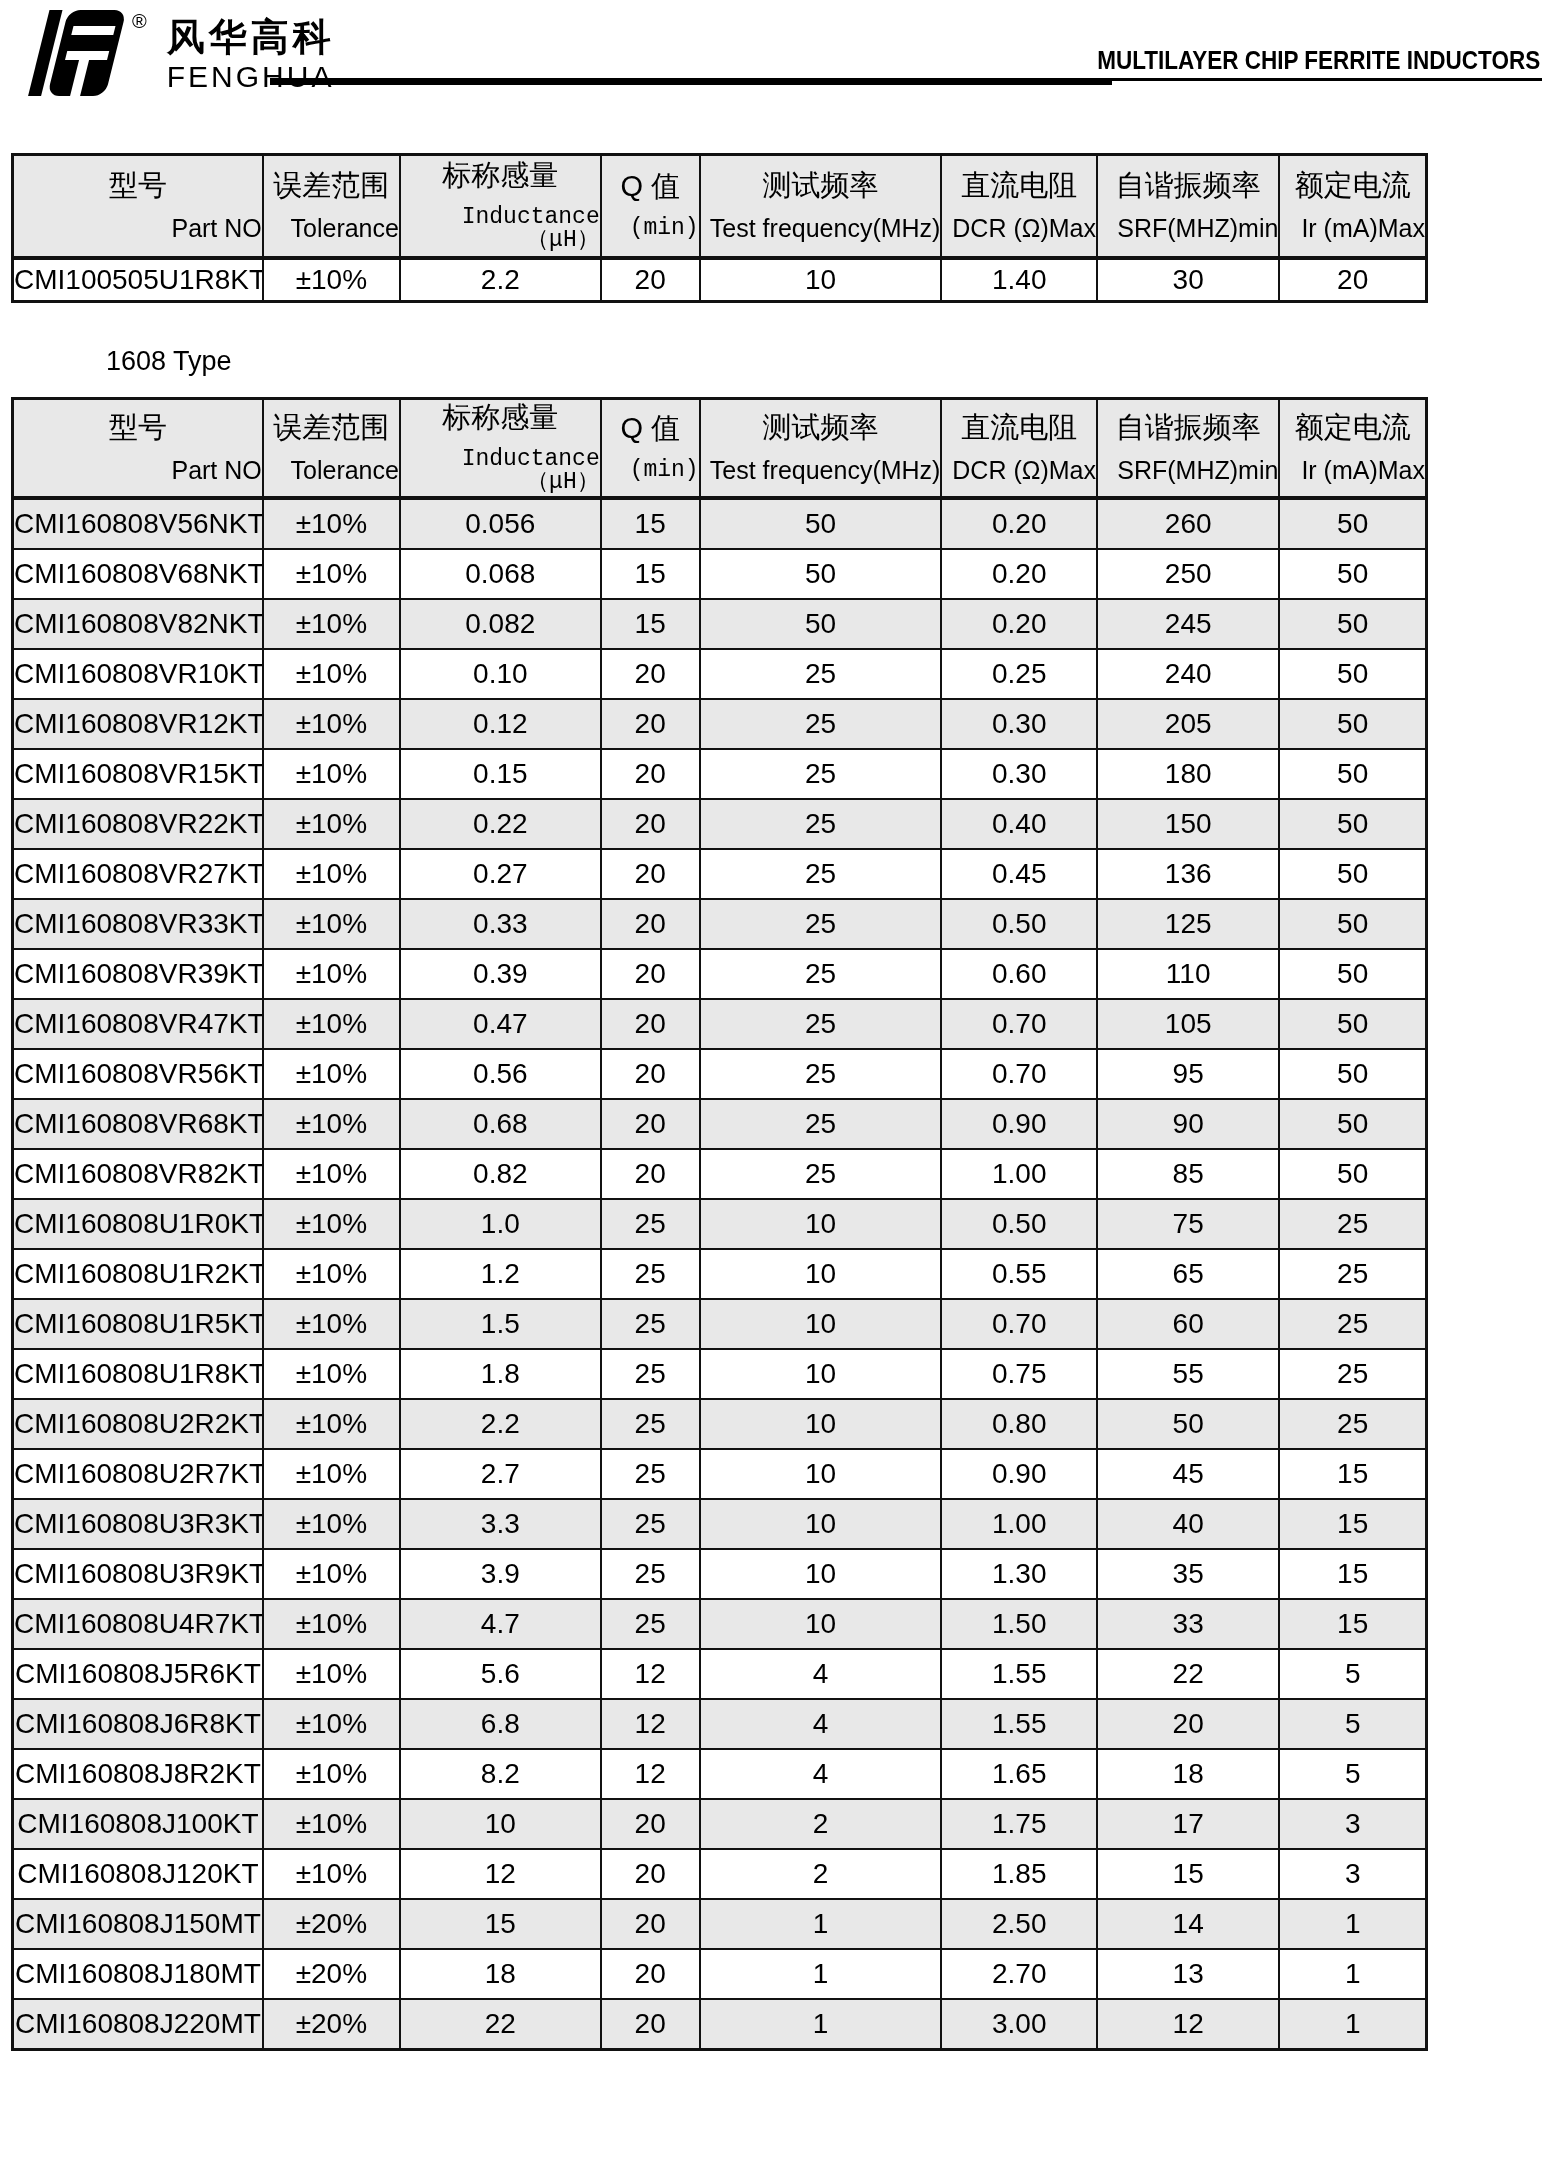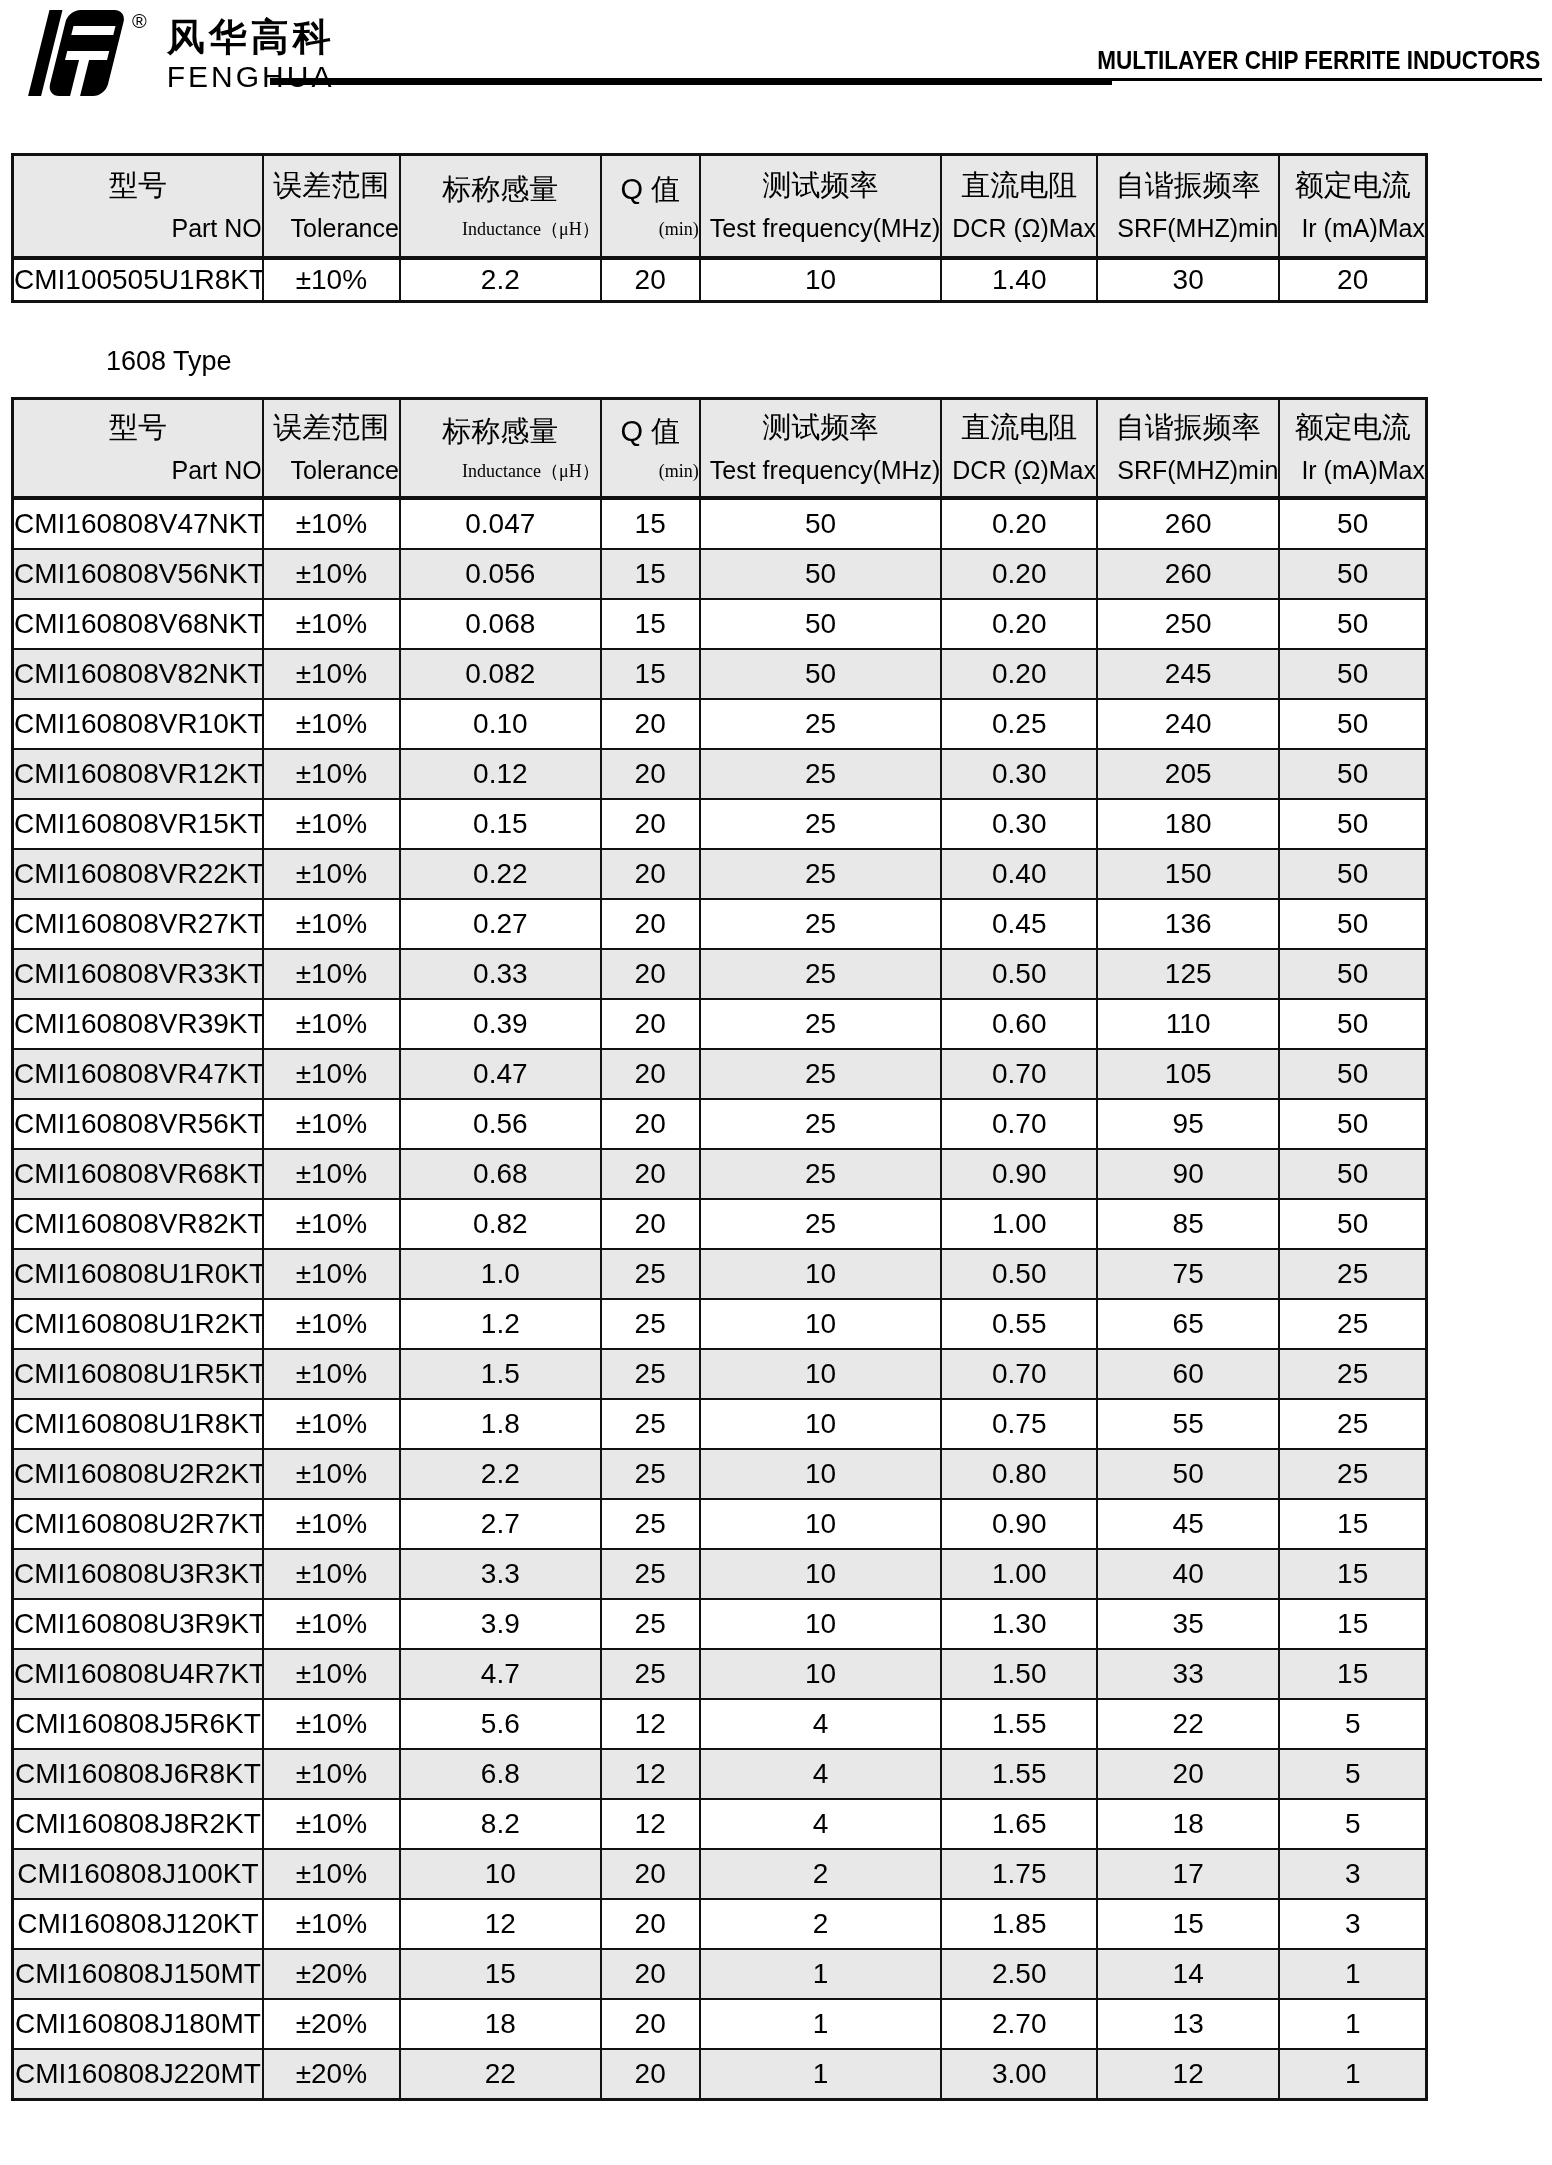--- a/index.html
+++ b/index.html
@@ -27,21 +27,21 @@
   .tbl-wrap-2{position:absolute;left:11px;top:397px;}
   .tbl th,.tbl td{border:2px solid #111;text-align:center;vertical-align:middle;padding:0;overflow:hidden;}
   .tbl thead th{background:#e8e8e8;font-weight:normal;border-bottom:4px solid #111;}
   .tbl-1 thead th{height:100px;}
   .tbl-2 thead th{height:96px;}
   .tbl-1 tbody td{height:40px;font-size:28px;}
   .tbl-2 tbody td{height:48px;font-size:28px;}
   .tbl tbody tr.shaded td{background:#e8e8e8;}
   .th-cn{font-size:29px;line-height:1;}
   .th-en{font-size:25px;line-height:1;margin-top:16px;text-align:right;}
-  .th-en.mono{font-family:Liberation Serif, serif;font-size:18px;}
+  .th-en.mono{font-family:Liberation Mono, monospace;font-size:23px;}
   
   .c1{width:17.7%;} .c2{width:9.7%;} .c3{width:14.2%;} .c4{width:7.0%;}
   .c5{width:17.1%;} .c6{width:11.0%;} .c7{width:12.9%;} .c8{width:10.4%;}
 </style>
 </head>
 <body>
 
 <div class="page">
 
   <div class="logo-row">
@@ -173,30 +173,20 @@
               <div class="th-cn">自谐振频率</div>
               <div class="th-en">SRF(MHZ)min</div>
             </th>
             <th>
               <div class="th-cn">额定电流</div>
               <div class="th-en">Ir (mA)Max</div>
             </th>
           </tr>
         </thead>
       <tbody>
-          <tr>
-            <td>CMI160808V47NKT</td>
-            <td>±10%</td>
-            <td>0.047</td>
-            <td>15</td>
-            <td>50</td>
-            <td>0.20</td>
-            <td>260</td>
-            <td>50</td>
-          </tr>
           <tr class="shaded">
             <td>CMI160808V56NKT</td>
             <td>±10%</td>
             <td>0.056</td>
             <td>15</td>
             <td>50</td>
             <td>0.20</td>
             <td>260</td>
             <td>50</td>
           </tr>

